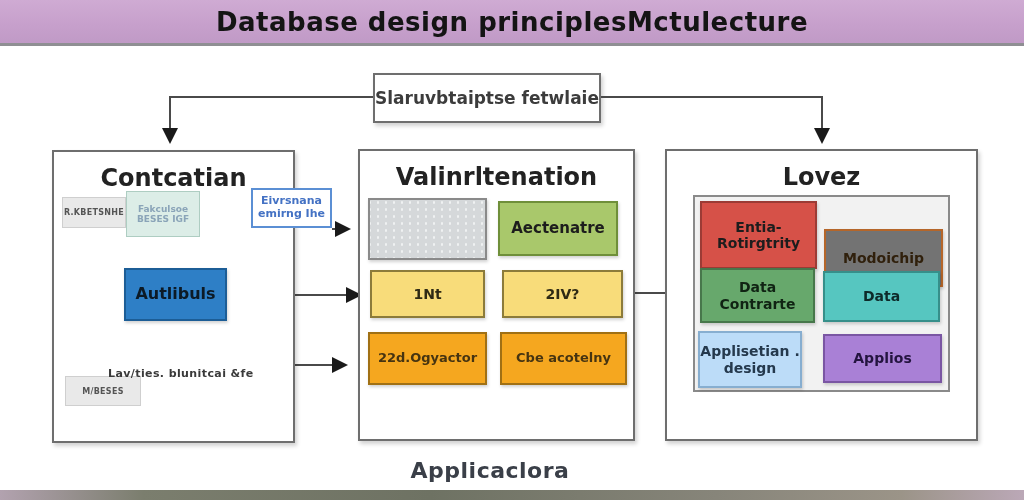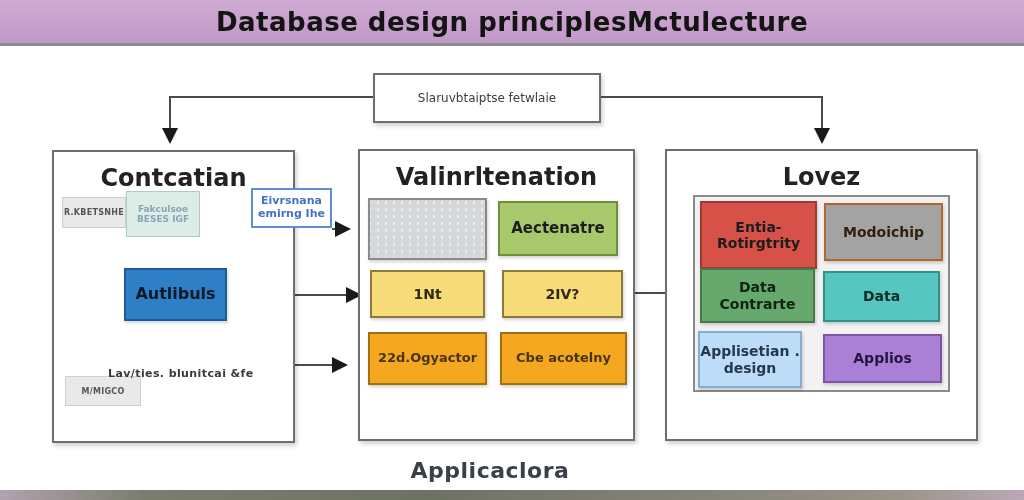--- a/index.html
+++ b/index.html
@@ -29,21 +29,21 @@
   }
   .panel-title{
     position:absolute;left:0;right:0;top:12px;text-align:center;
     font-size:24px;font-weight:bold;color:#222;
   }
 
   .topbox{
     left:373px;top:73px;width:228px;height:50px;
     display:flex;align-items:center;justify-content:center;
   }
-  .topbox span{font-size:12px;font-weight:normal;color:#3c3c3c;}
+  .topbox span{font-size:17px;font-weight:bold;color:#3c3c3c;}
 
   
   .node{
     display:flex;flex-direction:column;align-items:center;justify-content:center;
     text-align:center;border:2px solid #6e6e6e;
     box-shadow:1px 2px 3px rgba(0,0,0,0.18);
   }
   .node span{display:block;line-height:1.15;}
 
   .tagbox{
@@ -66,21 +66,21 @@
     background-image:radial-gradient(#eff1f2 1.2px, rgba(0,0,0,0) 1.4px);
     background-size:8px 7px;background-position:4px 6px;
   }
   .greenbox{background:#a9c86b;border-color:#6f8f3a;font-size:15px;font-weight:bold;}
   .yellowbox{background:#f8dc7a;border-color:#8c7b3a;font-size:14px;font-weight:bold;color:#2f2a14;}
   .orangebox{background:#f5a71f;border-color:#a07014;font-size:13px;font-weight:bold;color:#463411;}
 
   .gridwrap{border:2px solid #8a8a8a;background:#f2f2f2;box-shadow:none;}
   .cell{font-size:14px;font-weight:bold;}
   .cell-red{background:#d65148;border-color:#9c3b35;}
-  .cell-orange{background:#a3a3a3;border-color:#b5662a;color:#30200c;}
+  .cell-orange{background:#737373;border-color:#b5662a;color:#30200c;margin-top:26px;}
   .cell-green{background:#67a86c;border-color:#47774b;color:#102313;}
   .cell-teal{background:#56c6c0;border-color:#368f8a;color:#0d2a29;}
   .cell-blue{background:#bcdcf8;border-color:#87aed0;color:#25394d;}
   .cell-purple{background:#a980d6;border-color:#7a56a3;color:#241440;}
 
   .bottom-label{
     left:360px;top:458px;width:260px;text-align:center;
     font-size:22px;font-weight:bold;color:#3a3f48;letter-spacing:0.5px;
   }
   .left-note-label{
@@ -136,21 +136,21 @@
   <span>Fakculsoe</span>
   <span>BESES IGF</span>
 </div>
 <div class="abs node callout" style="left:251px;top:188px;width:81px;height:40px;">
   <span>Eivrsnana</span>
   <span>emirng Ihe</span>
 </div>
 <div class="abs node bluebox" style="left:124px;top:268px;width:103px;height:53px;">
   <span>Autlibuls</span>
 </div>
-<div class="abs tagbox" style="left:65px;top:376px;width:76px;height:30px;">M/MIGCO</div>
+<div class="abs tagbox" style="left:65px;top:376px;width:76px;height:30px;">M/BESES</div>
 <div class="abs left-note-label">Lav/ties. blunitcai &amp;fe</div>
 
 <div class="abs frame" style="left:358px;top:149px;width:277px;height:292px;">
   <div class="panel-title">Valinrltenation</div>
 </div>
 <div class="abs node graydots" style="left:368px;top:198px;width:119px;height:62px;"></div>
 <div class="abs node greenbox" style="left:498px;top:201px;width:120px;height:55px;">
   <span>Aectenatre</span>
 </div>
 <div class="abs node yellowbox" style="left:370px;top:270px;width:115px;height:48px;">

